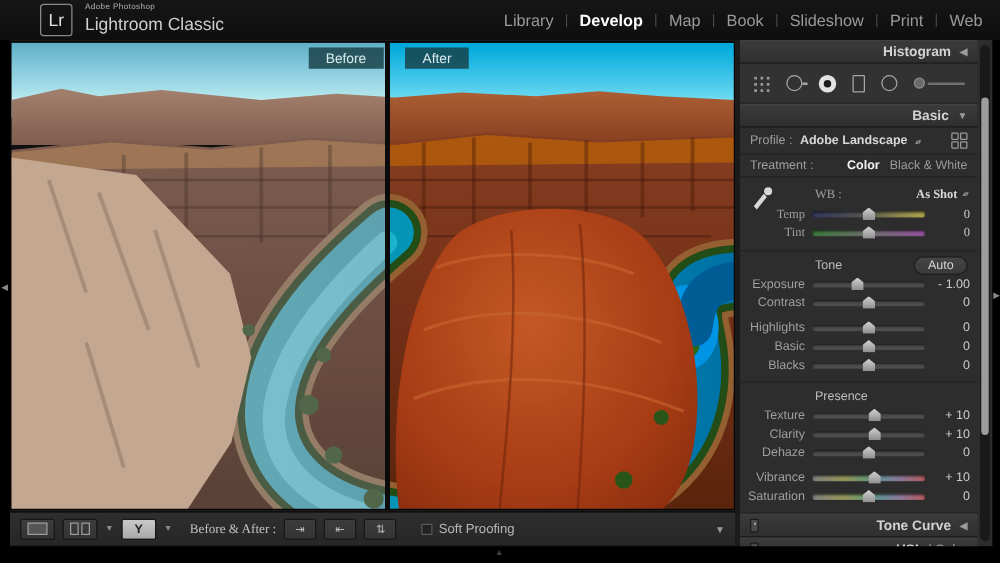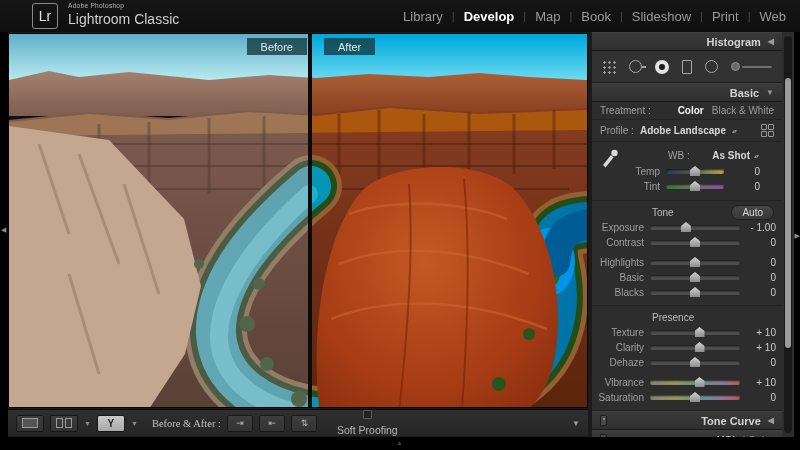--- a/index.html
+++ b/index.html
@@ -41,21 +41,21 @@
   .vw { width:28px; }
   .vw-rect { width:16px; height:10px; border:1px solid #9a9a9a; background:#555; }
   .vw-two { display:flex; gap:2px; }
   .vw-two i { display:block; width:7px; height:10px; border:1px solid #9a9a9a; }
   .vw.active { background:linear-gradient(#c9c9c9,#a8a8a8); }
   .vw-y { color:#222; font-size:10px; font-weight:bold; }
   .tb-caret { color:#8a8a8a; font-size:7px; cursor:pointer; }
   .tb-label { margin-left:8px; color:#c0c0c0;font-family:Liberation Serif, serif; }
   .copy-btn { width:26px; color:#b9b9b9; font-size:9px; }
   .swap-glyph { letter-spacing:-1px; }
-  .softproof { display:flex; align-items:center; gap:5px; margin-left:14px; cursor:pointer;flex-direction:column; }
+  .softproof { display:flex; align-items:center; gap:5px; margin-left:14px; cursor:pointer; }
   .checkbox { width:9px; height:9px; background:#222; border:1px solid #5a5a5a; border-radius:1px; }
   .tb-overflow { margin-left:auto; color:#9a9a9a; font-size:8px; }
   .bottom-strip { position:absolute; left:0; top:437px; width:800px; height:13px; background:#000; z-index:20; }
   .film-arrow { position:absolute; left:396px; top:2px; color:#3d3d3d; font-size:7px; }
 
   
   .right-panel { position:absolute; left:592px; top:32px; width:202px; bottom:13px; background:#2d2d2d; z-index:12; }
   .rp-content { position:absolute; left:0; top:0; width:190px; bottom:0; }
   .rp-scroll { position:absolute; right:2px; top:4px; width:8px; bottom:4px; background:#191919; border-radius:4px; }
   .rp-thumb { position:absolute; left:1px; top:42px; width:6px; height:270px; background:#9c9c9c; border-radius:3px; }
@@ -81,21 +81,21 @@
   .treat-label { color:#9f9f9f; }
   .treat-color { margin-left:auto; color:#f2f2f2; font-weight:bold; cursor:pointer; }
   .treat-bw { color:#9a9a9a; cursor:pointer; }
   .profile-row { height:22px; padding:0 8px; border-bottom:1px solid #232323; gap:6px; }
   .profile-label { color:#9f9f9f; }
   .profile-value { color:#d8d8d8; font-weight:bold; cursor:pointer; }
   .dd { color:#8a8a8a; font-size:6px; letter-spacing:-1px; cursor:pointer; }
   .grid-icon { margin-left:auto; width:13px; height:13px; display:grid; grid-template-columns:6px 6px; grid-template-rows:6px 6px; gap:1px; cursor:pointer; }
   .grid-icon i { border:1px solid #9a9a9a; border-radius:1px; }
 
-  .wb-block { padding:4px 16px 6px; border-bottom:1px solid #232323; position:relative; }
+  .wb-block { padding:4px 0 6px; border-bottom:1px solid #232323; position:relative;font-family:Liberation Serif, serif; }
   .dropper { position:absolute; left:8px; top:6px; cursor:pointer; }
   .wb-row { height:18px; padding:0 8px 0 36px; }
   .wb-label { color:#9f9f9f; margin-left:24px; }
   .wb-value { margin-left:auto; color:#d8d8d8; font-weight:bold; cursor:pointer; margin-right:4px; }
 
   .section { padding:3px 0 5px; border-bottom:1px solid #232323; }
   .sec-title-row { height:16px; padding:0 8px; display:flex; align-items:center; }
   .sec-title { color:#bdbdbd; font-size:10px; margin-left:52px; }
   .auto-btn { margin-left:auto; height:15px; padding:0 10px; background:linear-gradient(#464646,#393939); border:1px solid #1e1e1e; border-radius:8px; font-size:10px; color:#d5d5d5; display:flex; align-items:center; cursor:pointer; }
   .subgap { height:5px; }
@@ -306,36 +306,36 @@
             <span class="tip"></span>
             <span class="stroke"></span>
           </span>
       </div>
 
       <div class="ph">
         <span>Basic</span>
         <span class="arrow">▼</span>
       </div>
 
-      <div class="row treat-row">
-        <span class="treat-label">Treatment :</span>
-        <span class="treat-color">Color</span>
-        <span class="treat-bw">Black &amp; White</span>
-      </div>
-
       <div class="row profile-row">
         <span class="profile-label">Profile :</span>
         <span class="profile-value">Adobe Landscape</span>
         <span class="dd">▴▾</span>
         <span class="grid-icon">
             <i></i>
             <i></i>
             <i></i>
             <i></i>
           </span>
+      </div>
+
+      <div class="row treat-row">
+        <span class="treat-label">Treatment :</span>
+        <span class="treat-color">Color</span>
+        <span class="treat-bw">Black &amp; White</span>
       </div>
 
       <div class="wb-block">
         <span class="dropper">
           <svg width="20" height="20" viewBox="0 0 20 20">
               <path d="M3 17 l8-10 2.5 2.5 -8 10 z" fill="#d8d8d8"></path>
               <circle cx="14.5" cy="5" r="3.2" fill="#d8d8d8"></circle>
             </svg>
         </span>
         <div class="row wb-row">

